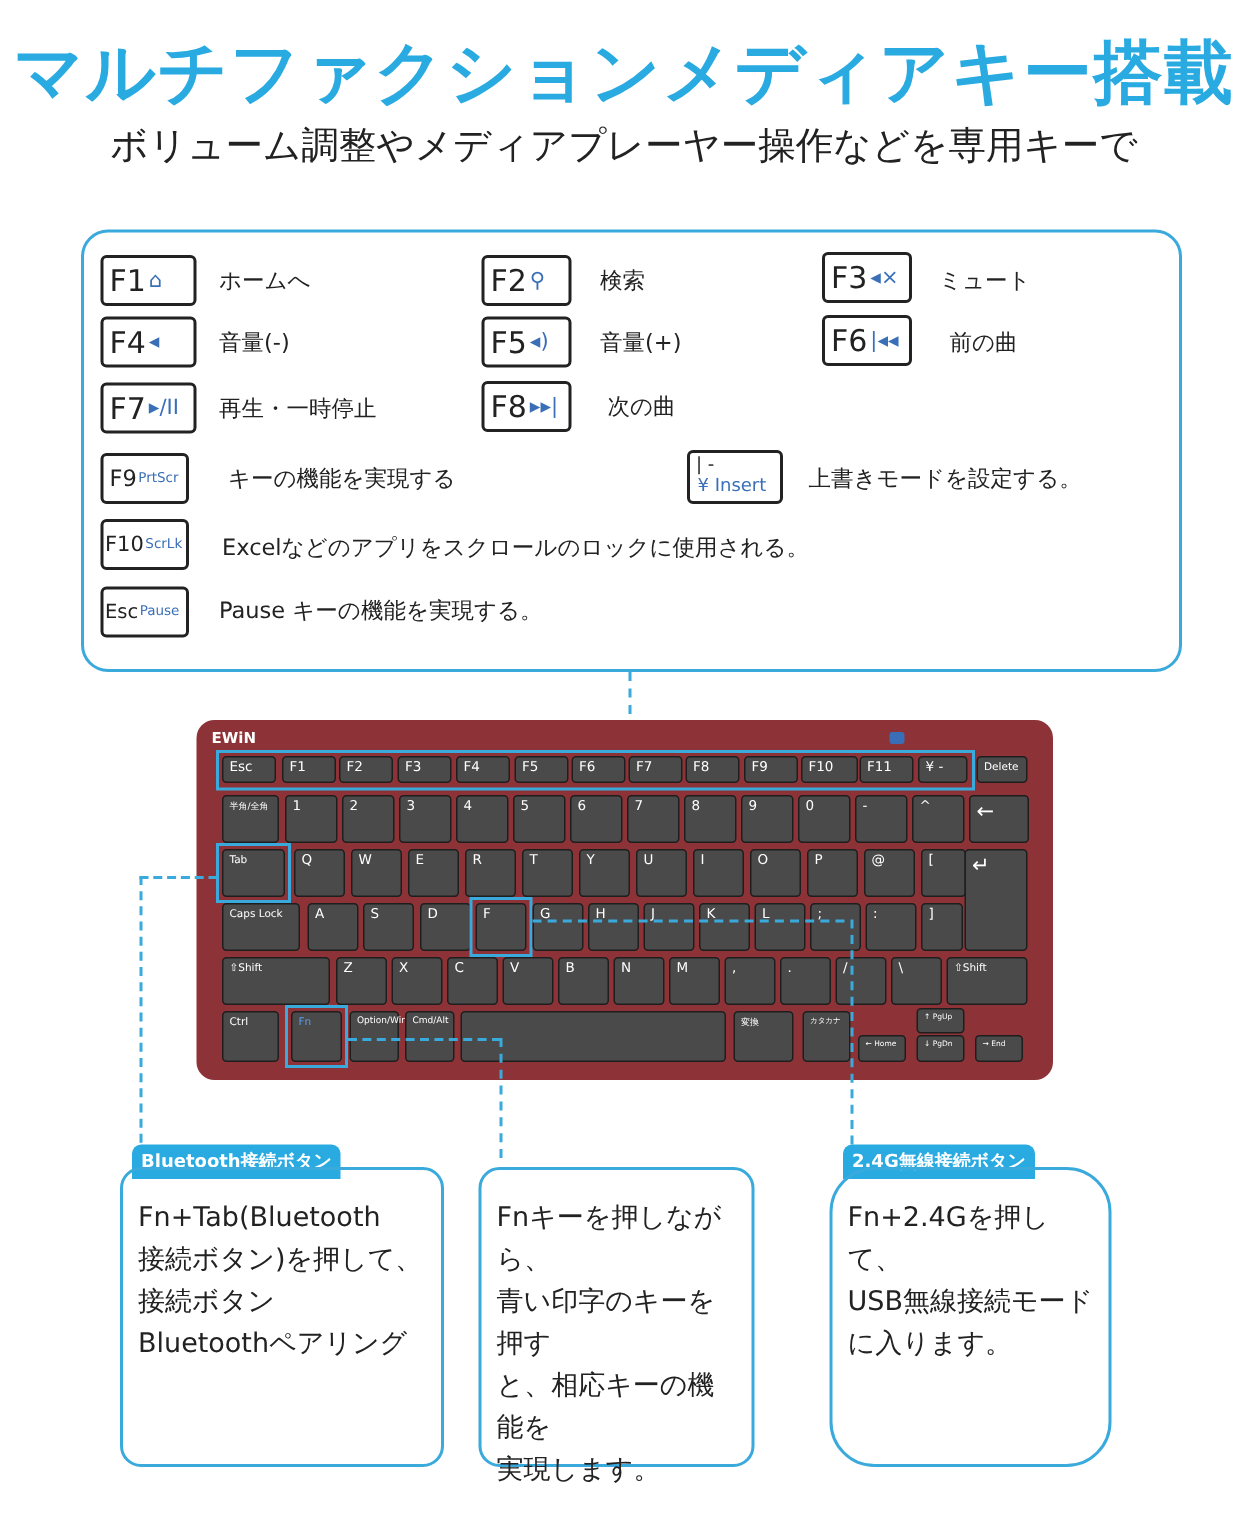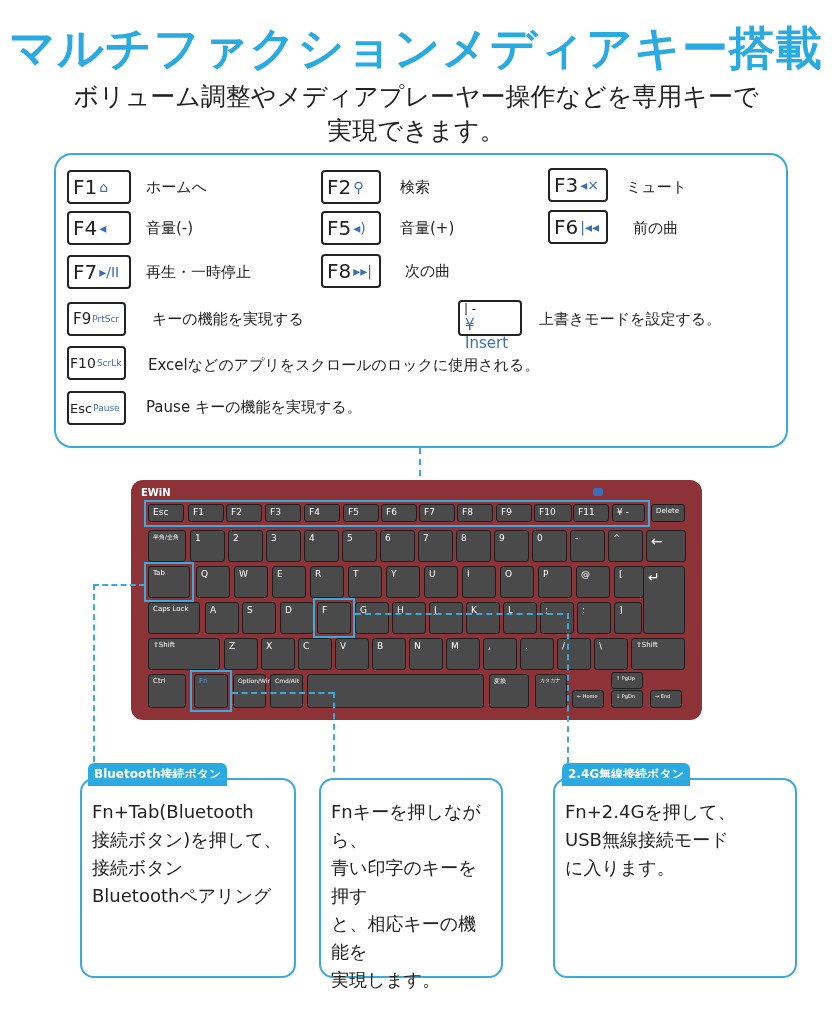--- a/index.html
+++ b/index.html
@@ -20,21 +20,20 @@
   .dash-h { position: absolute; height: 0; border-top: 2px dashed #3aa9dc; }
   .box { position: absolute; top: 778px; height: 200px; border: 2px solid #3aa9dc; border-radius: 14px; padding: 18px 10px 16px 10px; font-size: 18px; line-height: 28px; color: #222; }
   .tag { position: absolute; background: #29abe2; color: #fff; font-size: 12px; font-weight: bold; padding: 3px 6px; border-radius: 6px 6px 0 0; }
 </style>
 </head>
 <body>
 
 <div class="title">マルチファクションメディアキー搭載</div>
 <div class="subtitle">
   <div>ボリューム調整やメディアプレーヤー操作などを専用キーで</div>
-  <div>実現できます。</div>
 </div>
 
 <div class="fn-panel"></div>
 
 <div class="fkey" style="left:67px;top:170px;width:64px;">
     <span class="k">F1</span>
     <span class="ic">⌂</span>
   </div>
 <div class="fdesc" style="left:146px;top:178px;font-family:Liberation Mono, monospace;">ホームへ</div>
 <div class="fkey" style="left:321px;top:170px;width:60px;">
@@ -75,21 +74,21 @@
   </div>
 <div class="fdesc" style="left:405px;top:262px;">次の曲</div>
 
 <div class="fkey" style="left:67px;top:302px;width:59px;">
     <span class="k" style="font-size:15px">F9</span>
     <span class="sm">PrtScr</span>
   </div>
 <div class="fdesc" style="left:152px;top:310px;">キーの機能を実現する</div>
 <div class="fkey" style="left:458px;top:300px;width:64px;height:36px;flex-direction:column;align-items:flex-start;">
     <span class="k" style="font-size:12px">| -</span>
-    <span class="sm" style="font-size:15px">¥ Insert</span>
+    <span class="sm" style="font-size:12px">¥ Insert</span>
   </div>
 <div class="fdesc" style="left:539px;top:310px;">上書きモードを設定する。</div>
 
 <div class="fkey" style="left:67px;top:346px;width:59px;padding-left:1px;">
     <span class="k" style="font-size:14px">F10</span>
     <span class="sm">ScrLk</span>
   </div>
 <div class="fdesc" style="left:148px;top:356px;">Excelなどのアプリをスクロールのロックに使用される。</div>
 
 <div class="fkey" style="left:67px;top:391px;width:59px;padding-left:1px;">
@@ -210,17 +209,17 @@
 </div>
 
 <div class="box" style="left:319px;width:184px;">
   <div>Fnキーを押しながら、</div>
   <div>青い印字のキーを押す</div>
   <div>と、相応キーの機能を</div>
   <div>実現します。</div>
 </div>
 
 <div class="tag" style="left:562px;top:763px;">2.4G無線接続ボタン</div>
-<div class="box" style="left:553px;width:244px;">
+<div class="box" style="left:553px;width:188px;border-radius:30px;">
   <div>Fn+2.4Gを押して、</div>
   <div>USB無線接続モード</div>
   <div>に入ります。</div>
 </div>
 
 </body></html>

